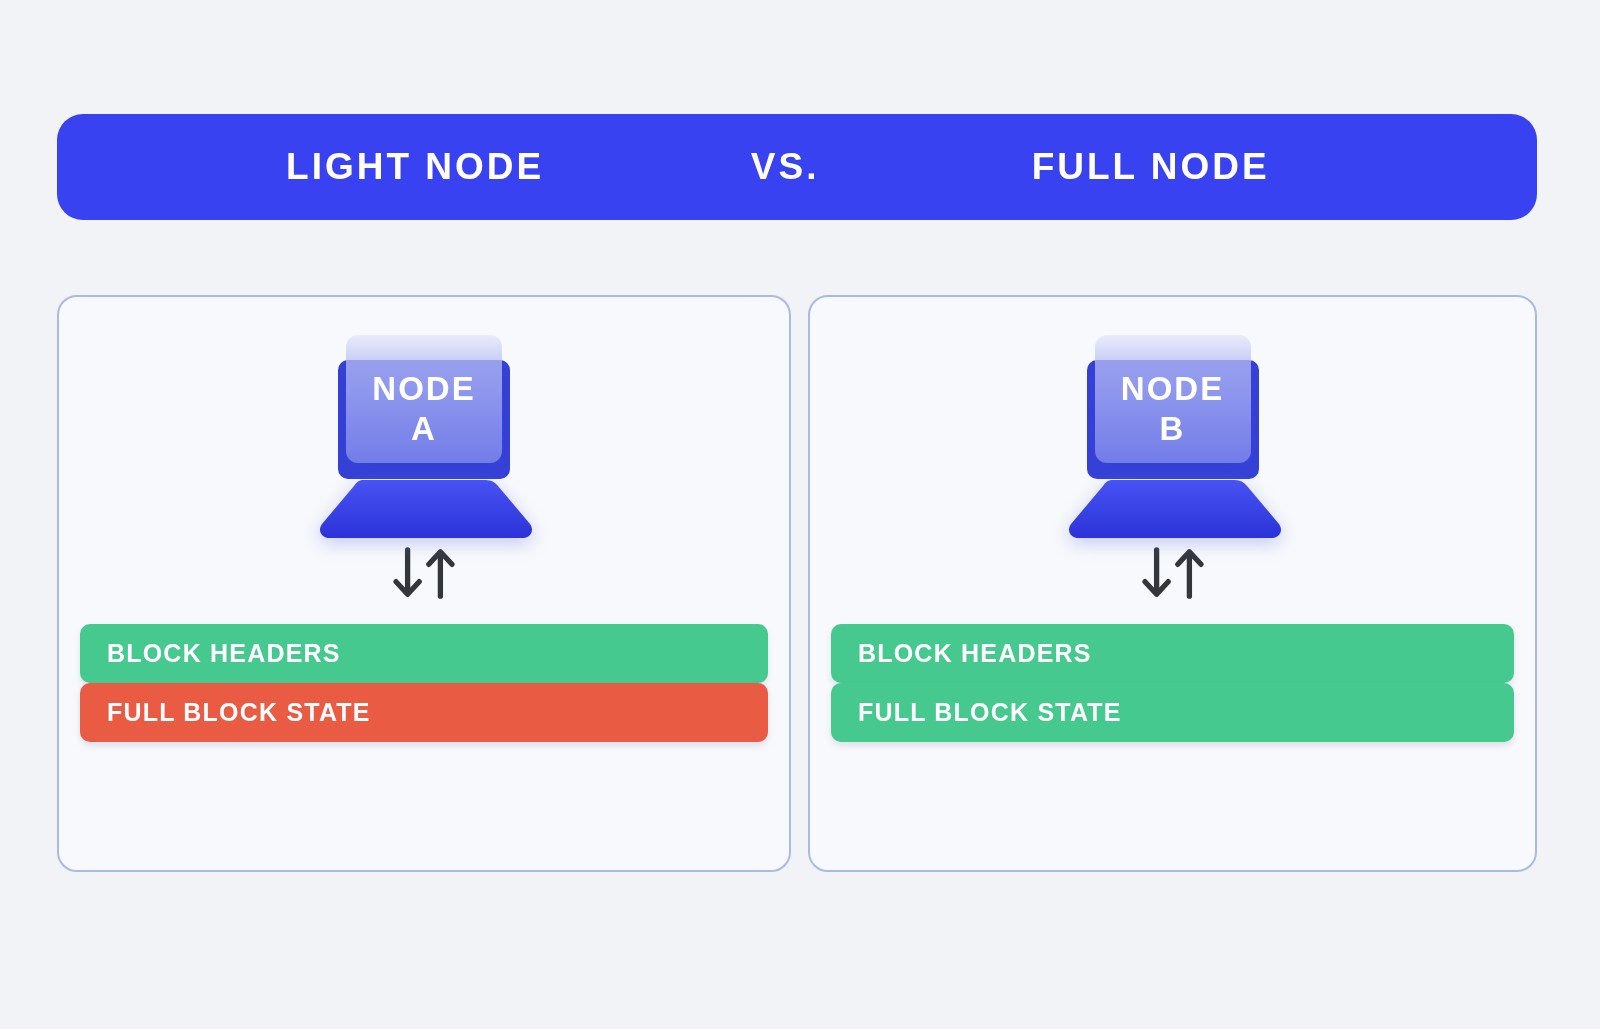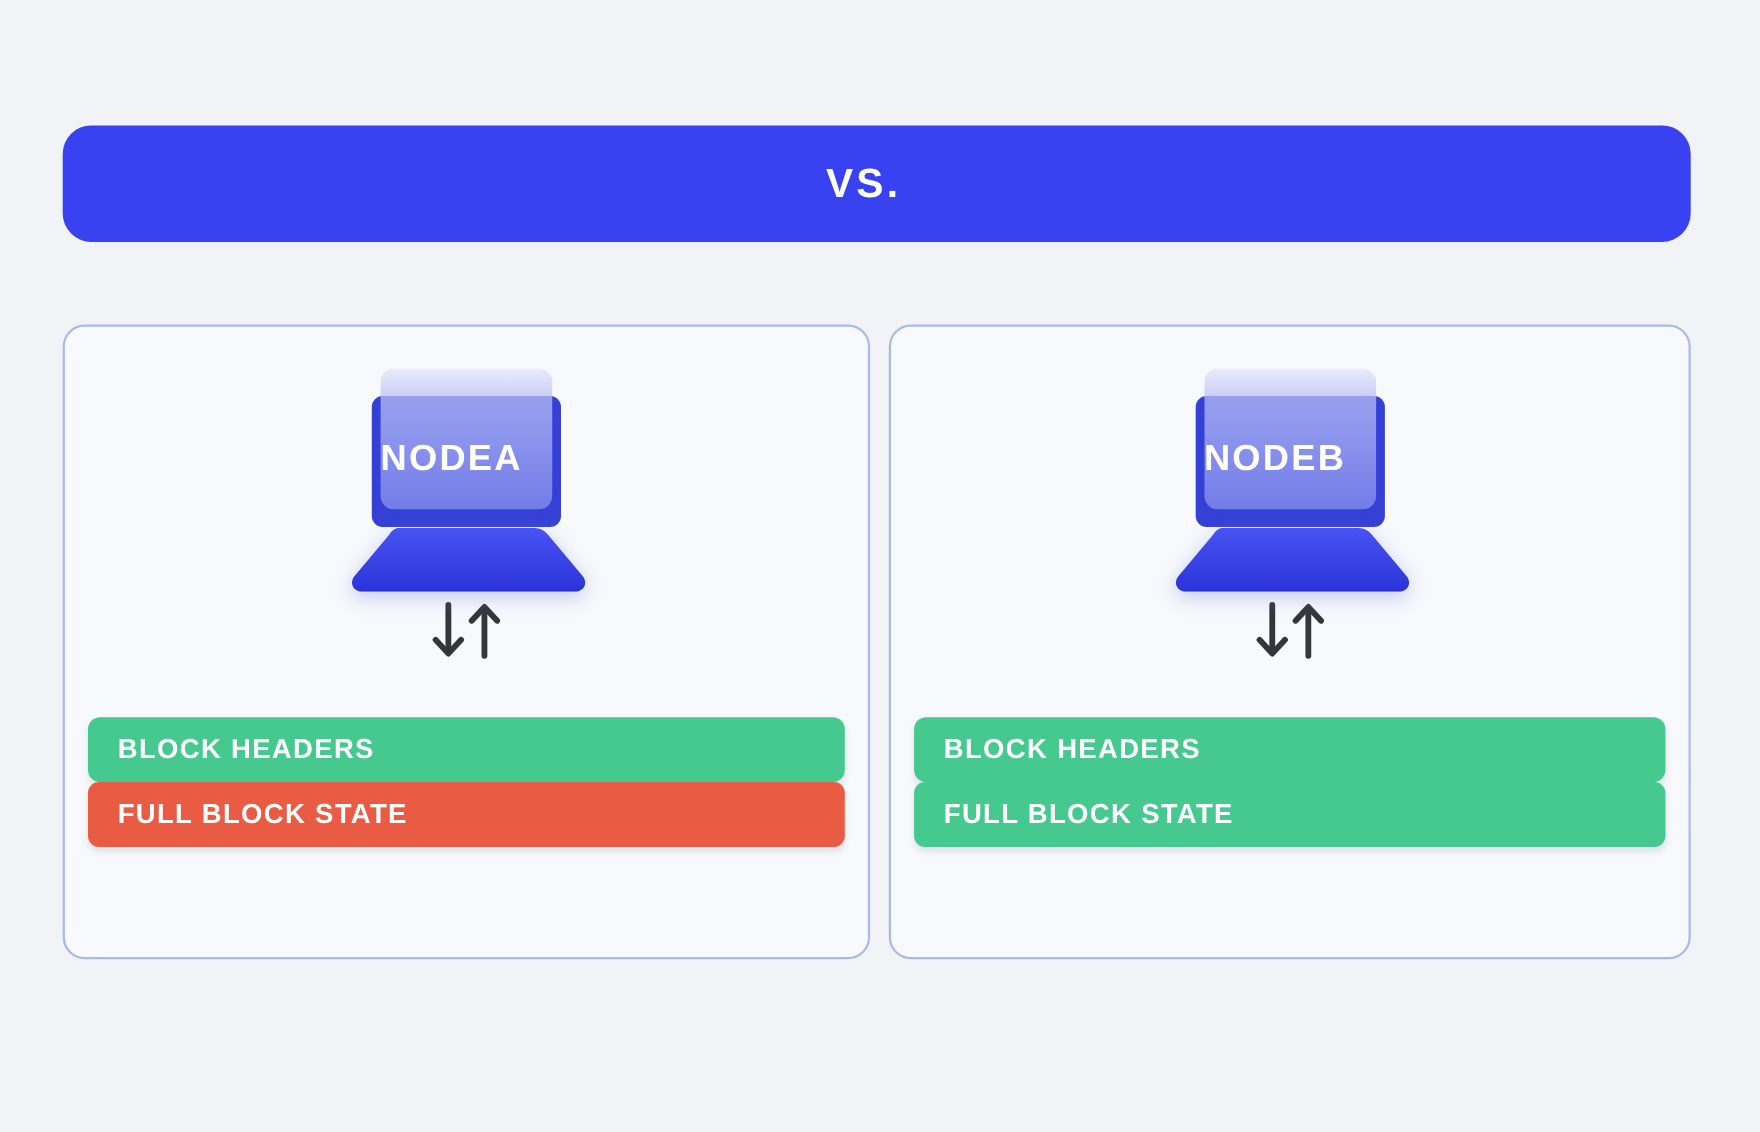--- a/index.html
+++ b/index.html
@@ -67,21 +67,21 @@
   .laptop .glass {
     position: absolute;
     left: 32px; top: 0;
     width: 156px; height: 128px;
     border-radius: 12px;
     background: linear-gradient(180deg,
       rgba(224,228,251,0.62) 0%,
       rgba(156,164,241,0.88) 42%,
       rgba(118,128,232,0.95) 100%);
     display: flex;
-    flex-direction: row;
+    flex-direction: column;
     align-items: center;
     justify-content: flex-start;
     padding-top: 34px;
     box-sizing: border-box;
   }
   .node-line {
     color: #FFFFFF;
     font-weight: bold;
     font-size: 33px;
     line-height: 40px;
@@ -111,30 +111,32 @@
     display: flex;
     align-items: center;
     padding-left: 27px;
     color: #FFFFFF;
     font-weight: bold;
     font-size: 25px;
     letter-spacing: 1.2px;
     box-shadow: 0 4px 6px rgba(90, 110, 150, 0.16);
     flex: 0 0 auto;
   }
-  .bar.first { margin-top: 52px; border-radius: 11px; }
+  .bar.first { margin-top: 24px; }
   .bar + .bar { }
 </style>
 </head>
 <body>
 
 <div class="stage">
 
   <div class="banner" style="background: rgb(57, 66, 241);">
+    <span class="banner-label left">LIGHT NODE</span>
     <span class="banner-label mid">VS.</span>
+    <span class="banner-label right">FULL NODE</span>
   </div>
 
   <div class="panel left">
     <div class="laptop">
       <div class="frame"></div>
       <div class="glass">
         <div class="node-line">NODE</div>
         <div class="node-line">A</div>
       </div>
       <svg class="base" viewBox="0 0 220 58" xmlns="http://www.w3.org/2000/svg">

